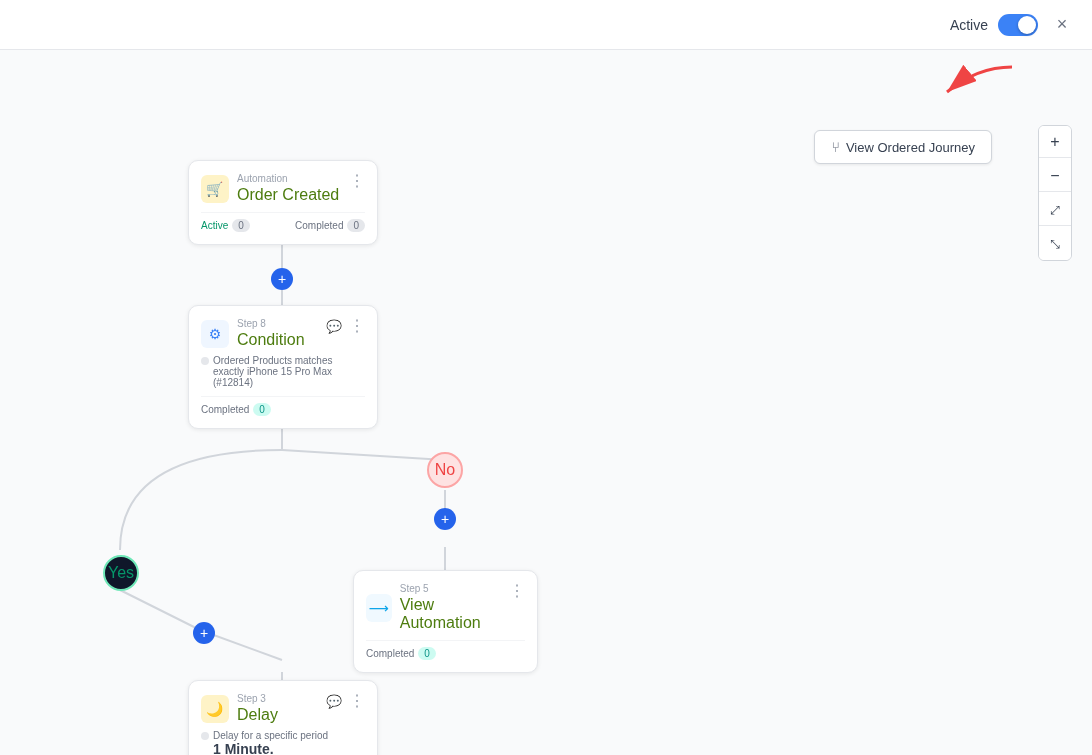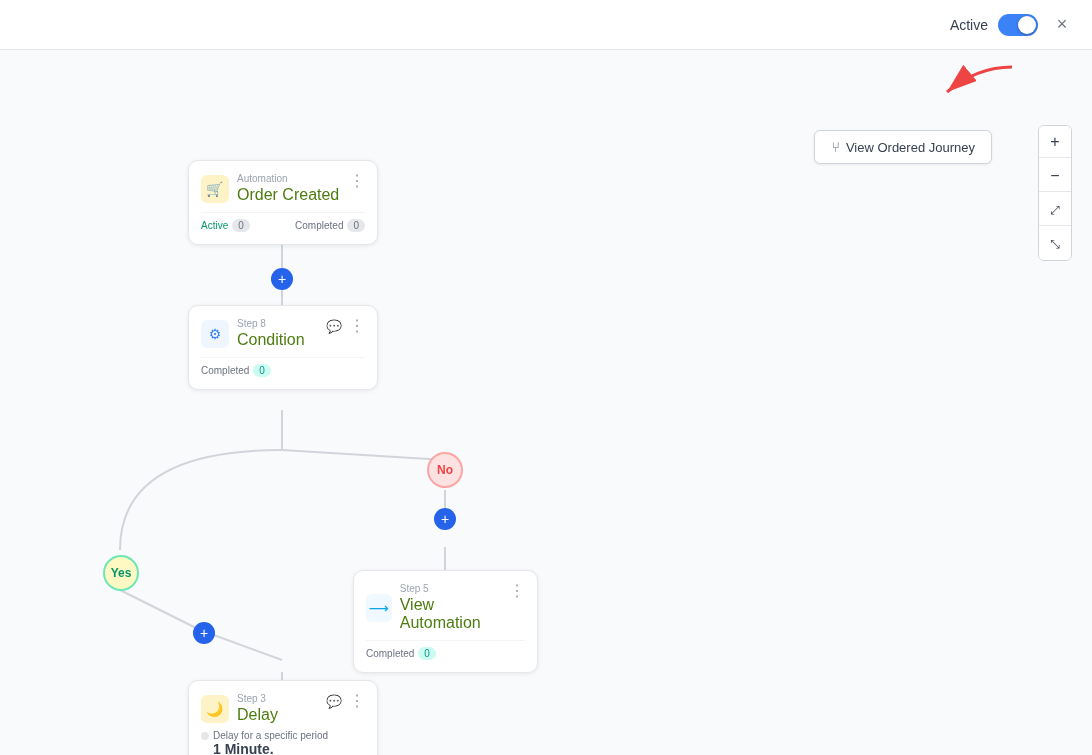--- a/index.html
+++ b/index.html
@@ -252,26 +252,26 @@
       z-index: 10;
     }
     .connector-label {
       position: absolute;
       width: 36px;
       height: 36px;
       border-radius: 50%;
       display: flex;
       align-items: center;
       justify-content: center;
-      font-size: 12px;
-      font-weight: 700;
+      font-size: 16px;
+      font-weight: 400;
       cursor: pointer;
     }
     .connector-yes {
-      background: #fef9c3;
+      background: #0f172a;
       border: 2px solid #6ee7b7;
       color: #059669;
     }
     .connector-no {
       background: #fee2e2;
       border: 2px solid #fca5a5;
       color: #ef4444;
     }
 
     
@@ -380,20 +380,24 @@
         <div>
           <div class="node-subtitle">Step 8</div>
           <div class="node-title">Condition</div>
         </div>
       </div>
       <div class="node-header-actions">
         <span class="node-comment-icon">💬</span>
         <div class="node-more">⋮</div>
       </div>
     </div>
+    <div class="node-desc">
+      <div class="node-desc-dot"></div>
+      <span>Ordered Products matches exactly iPhone 15 Pro Max (#12814)</span>
+    </div>
     <div class="node-footer">
       <div class="node-badge">
         <span class="badge-completed">Completed</span>
         <span class="badge-count-teal">0</span>
       </div>
     </div>
   </div>
 
   <div class="connector-label connector-yes" style="left:103px;top:505px;">
     <span>Yes</span>

